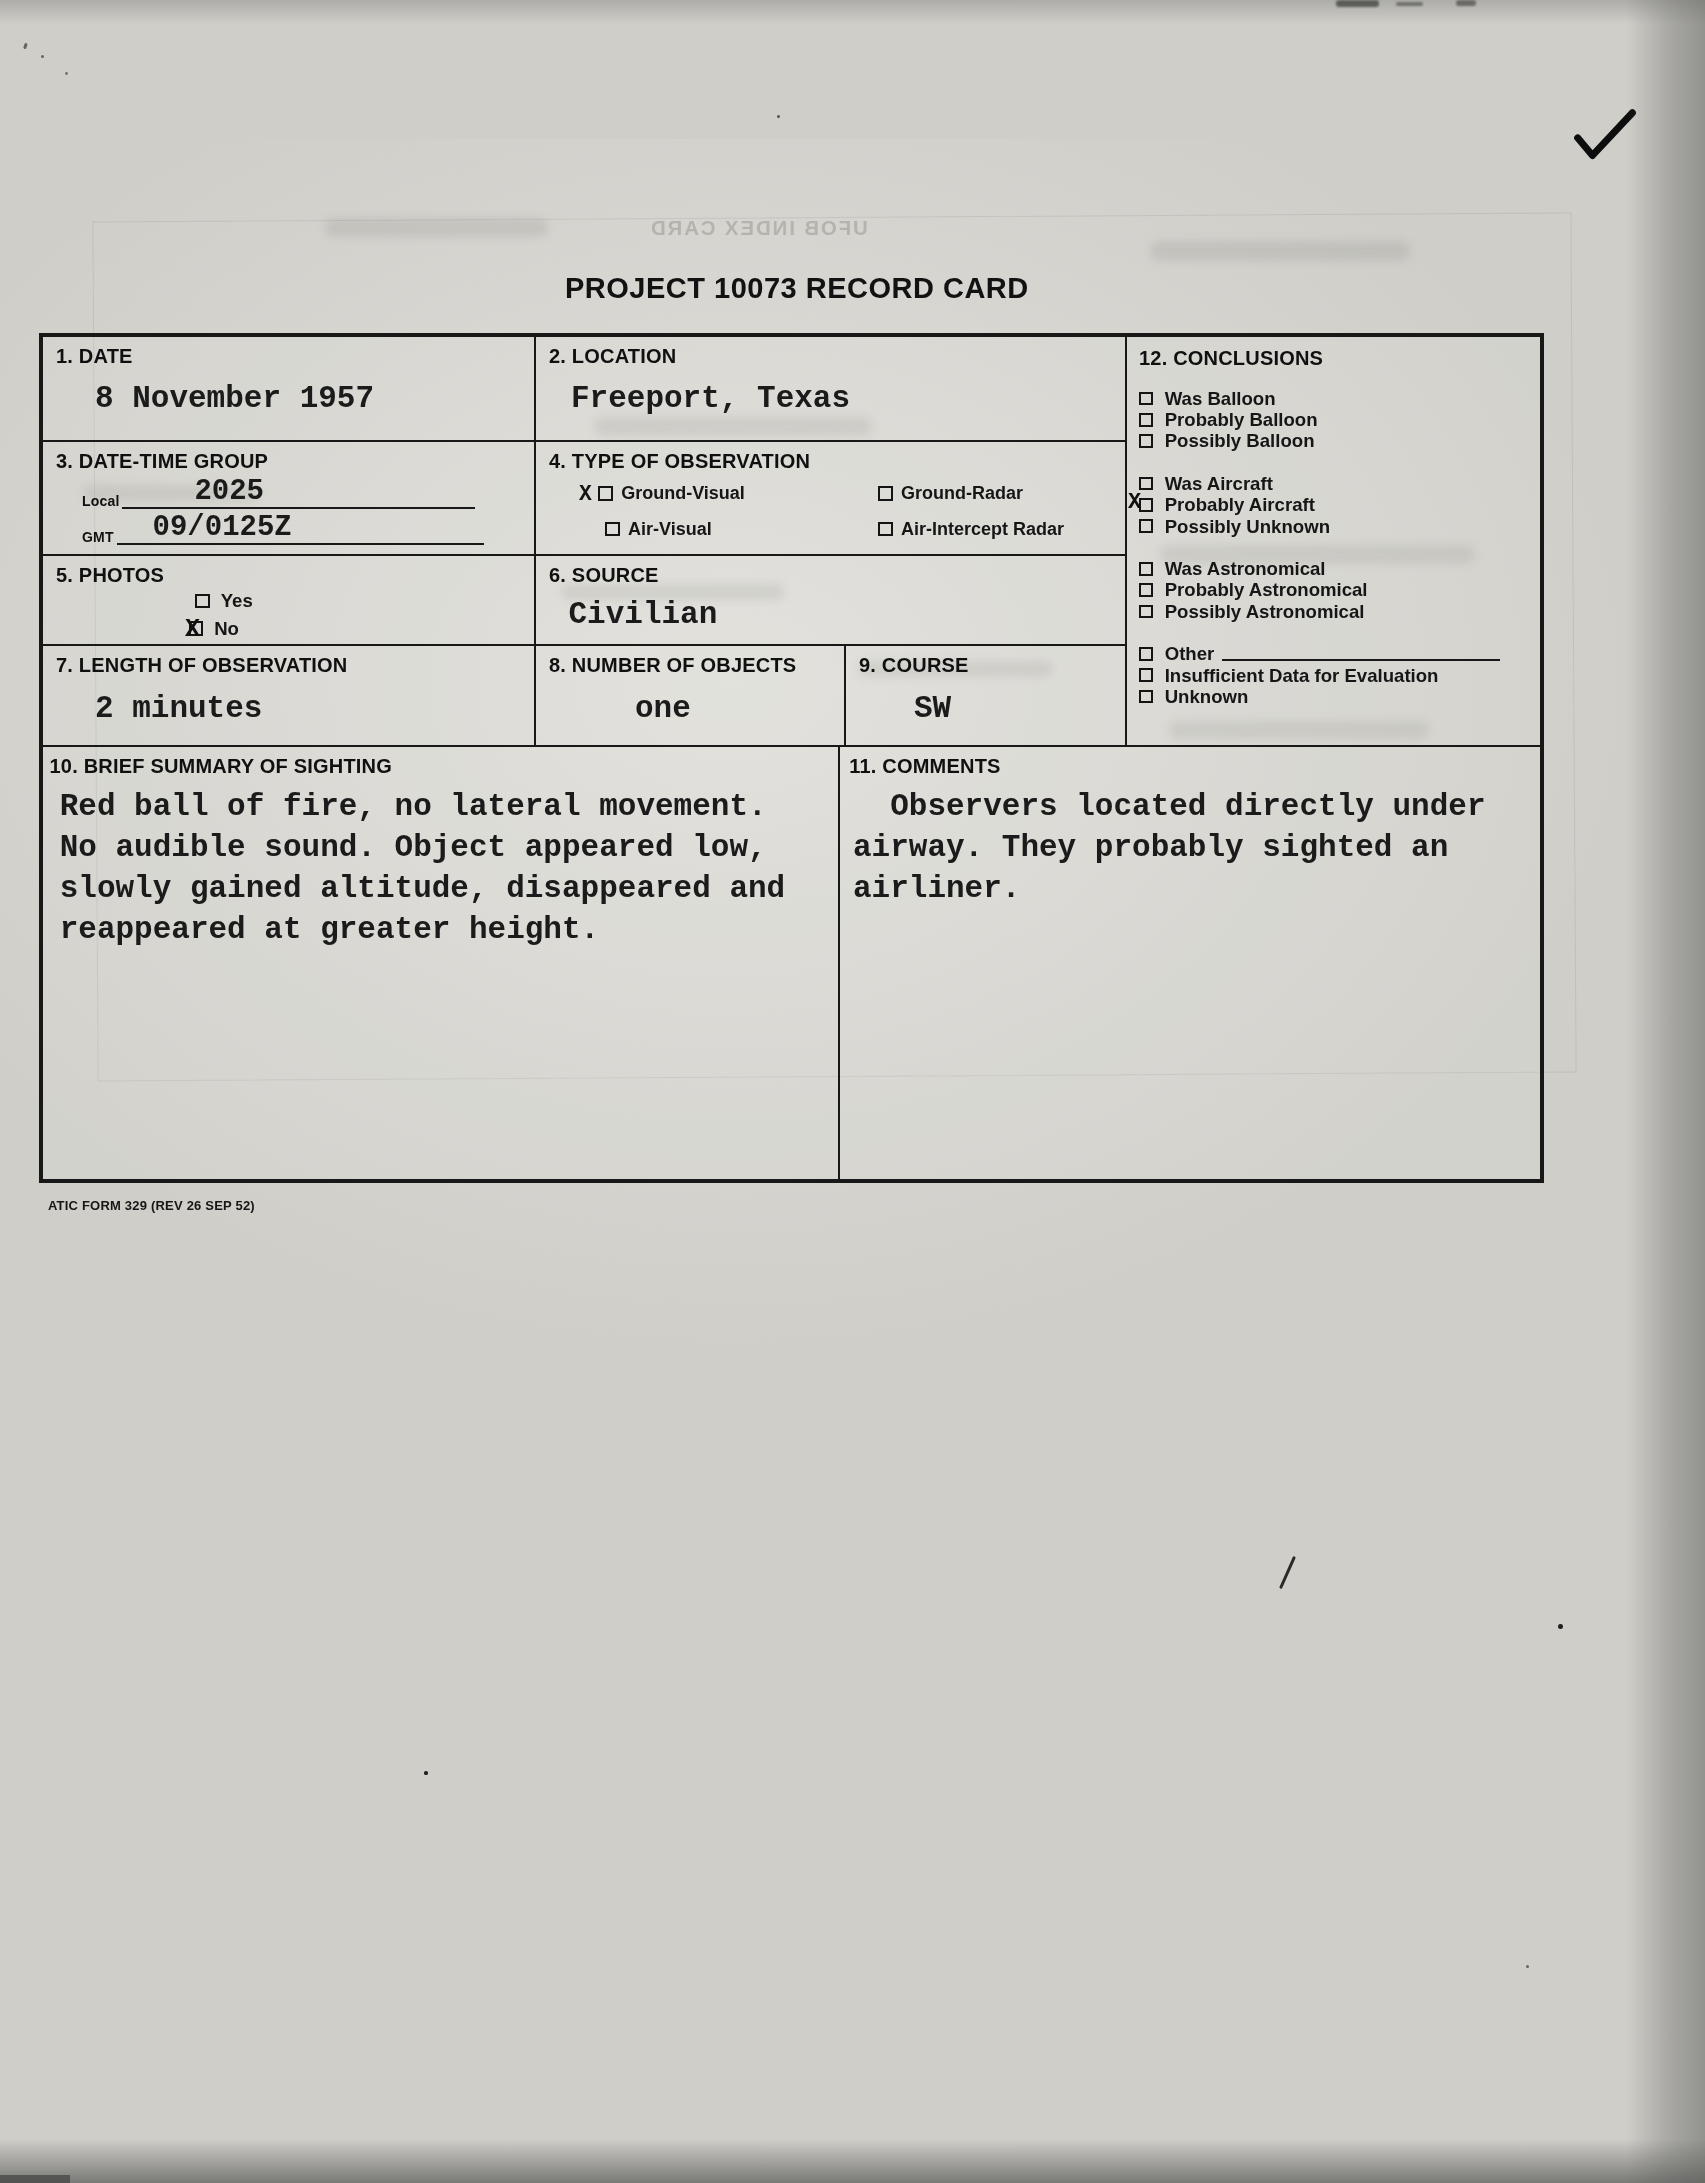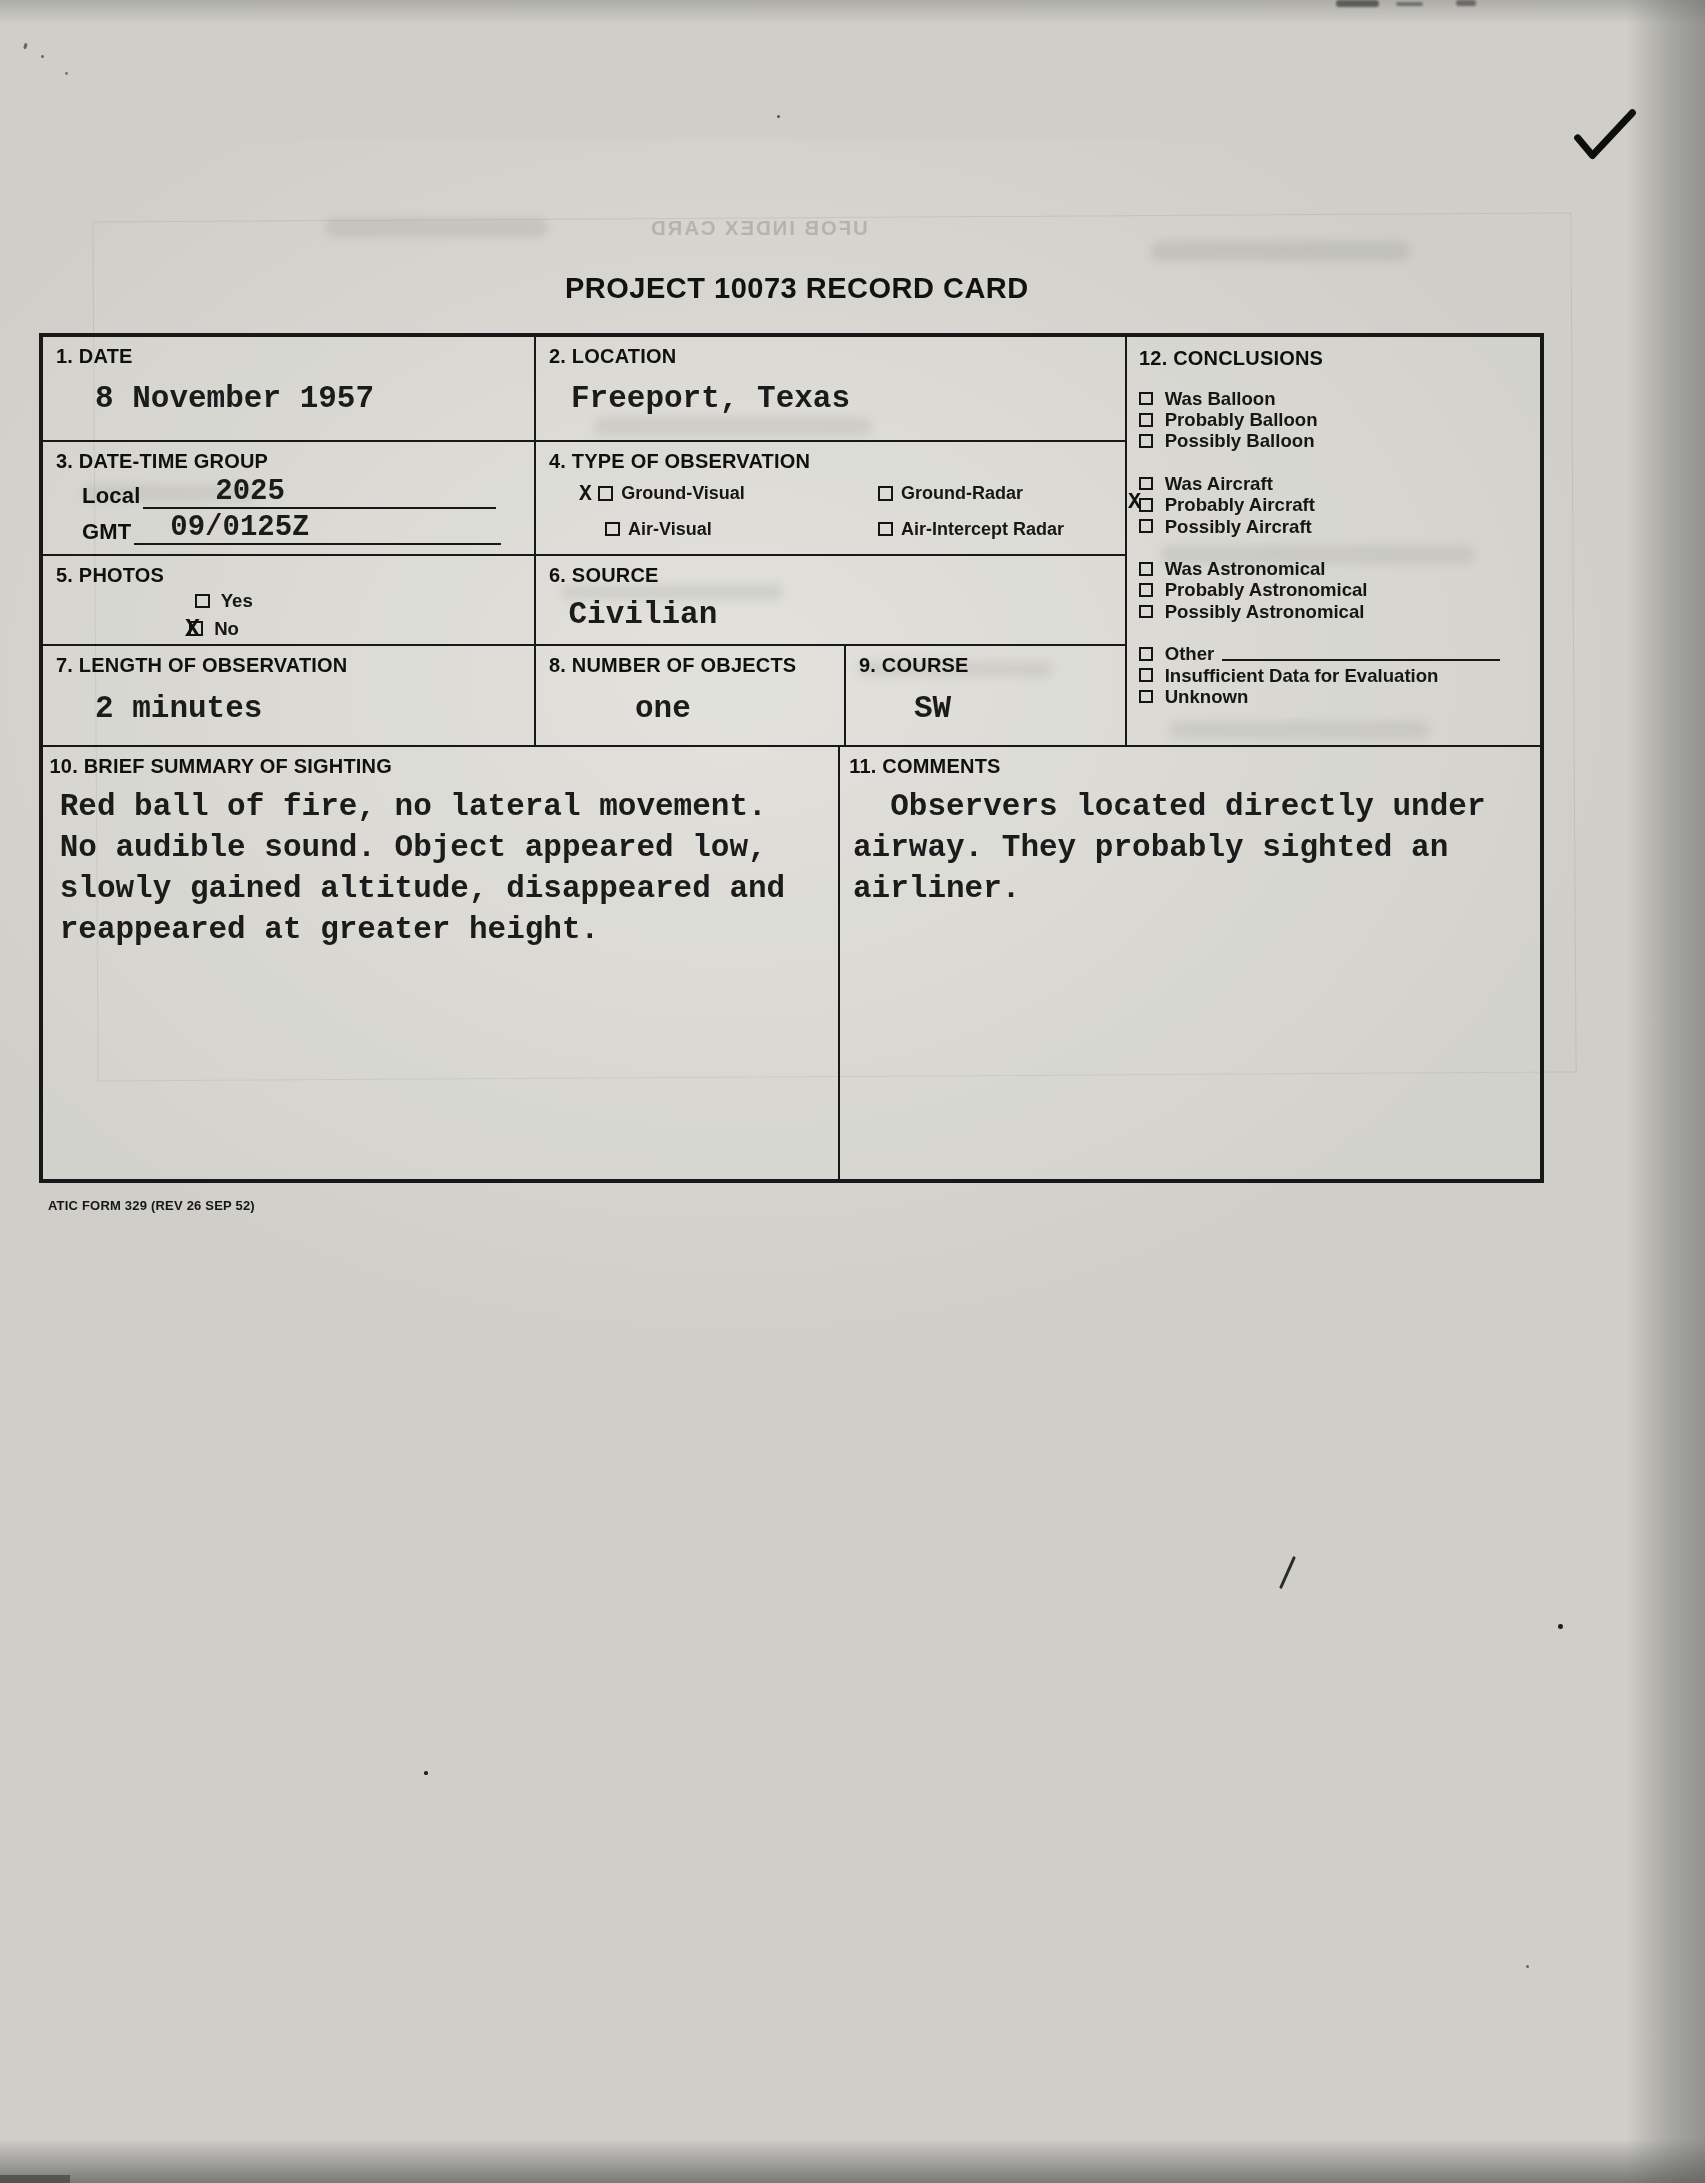--- a/index.html
+++ b/index.html
@@ -55,21 +55,21 @@
   .typed-block{font-family:"Liberation Mono","DejaVu Sans Mono",monospace;font-weight:700;font-size:31px;line-height:41px;color:#1b1b1b;white-space:pre;}
 
   .v-date{margin:13px 0 0 39px;}
   .v-loc{margin:13px 0 0 22px;}
   .v-src{margin:10.2px 0 0 19.5px;}
   .v-len{margin:14px 0 0 39px;}
   .v-num{margin:14px 0 0 86px;}
   .v-crs{margin:14px 0 0 55px;}
 
   .dtg-line{display:flex;align-items:flex-end;margin:3.7px 0 0 26px;}
-  .dtg-line .lbl{font-size:22px;text-align:center;}
+  .dtg-line .lbl{font-size:14px;text-align:center;}
   .fill{display:inline-flex;border-bottom:2.3px solid #181818;box-sizing:border-box;margin-left:2.8px;}
   .fill .typed{font-size:29px;line-height:30px;}
   .fill-local{width:353px;padding-left:72px;}
   .fill-gmt{width:367px;padding-left:36px;}
 
   .obs-grid{display:grid;grid-template-columns:299px auto;row-gap:13px;margin:8.3px 0 0 30px;}
   .opt{display:flex;align-items:center;gap:8.3px;font-weight:700;font-size:18px;white-space:nowrap;}
   .opt-av{margin-left:26px;}
   .cbx{width:10.7px;height:10.7px;border:2.8px solid #141414;flex:0 0 auto;display:inline-block;box-sizing:content-box;}
   .pre-x{font-family:"Liberation Mono",monospace;font-weight:700;font-size:21.3px;margin-right:-1.9px;color:#141414;}
@@ -245,21 +245,21 @@
               <span class="cbx"></span>
               <span>Was Aircraft</span>
             </div>
             <div class="citem">
               <span class="side-x">X</span>
               <span class="cbx"></span>
               <span>Probably Aircraft</span>
             </div>
             <div class="citem">
               <span class="cbx"></span>
-              <span>Possibly Aircraft</span>
+              <span>Possibly Unknown</span>
             </div>
           </div>
 
           <div class="cgroup">
             <div class="citem">
               <span class="cbx"></span>
               <span>Was Astronomical</span>
             </div>
             <div class="citem">
               <span class="cbx"></span>

